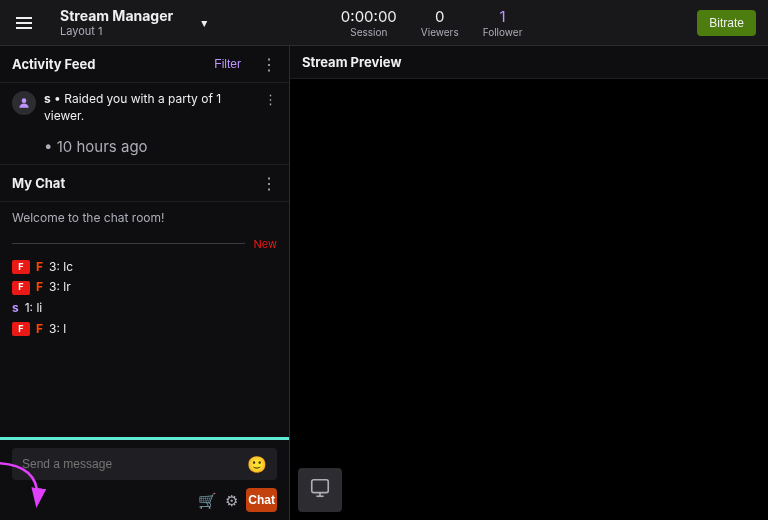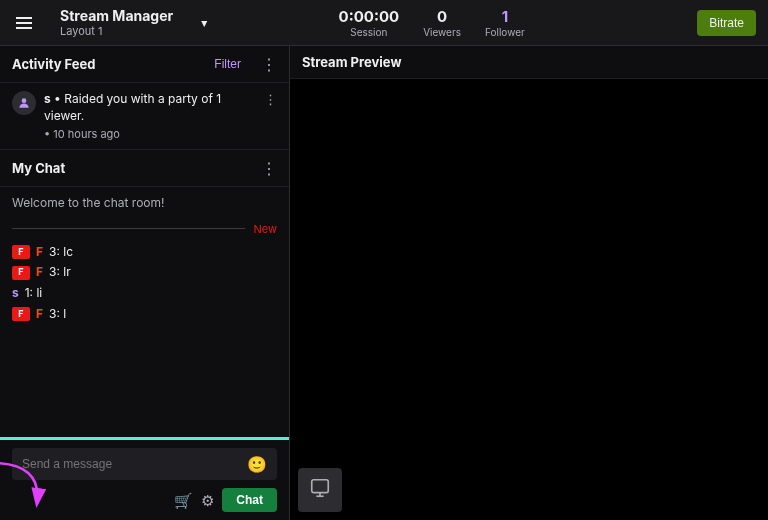--- a/index.html
+++ b/index.html
@@ -67,21 +67,21 @@
       flex: 1;
       justify-content: center;
     }
     .stat-block {
       display: flex;
       flex-direction: column;
       align-items: center;
     }
     .stat-value {
       font-size: 15px;
-      font-weight: 700;
+      font-weight: 400;
       color: #efeff1;
     }
     .stat-label {
       font-size: 10px;
       color: #adadb8;
     }
     .stat-block.highlighted .stat-value {
       color: #bf94ff;
     }
     .nav-right {
@@ -171,23 +171,23 @@
     }
     .activity-text {
       font-size: 12px;
       color: #efeff1;
       line-height: 1.4;
     }
     .activity-text .username {
       font-weight: 700;
     }
     .activity-meta {
-      font-size: 11px;
-      color: #adadb8;
-      margin-top: 2px;
+      font-size: 15px;
+      color: #adadb8;
+      margin-top: 12px;
     }
     .activity-item-dots {
       color: #adadb8;
       cursor: pointer;
     }
 
     
     .chat-section {
       display: flex;
       flex-direction: column;
@@ -296,25 +296,25 @@
       justify-content: flex-end;
       gap: 8px;
       position: relative;
     }
     .toolbar-icon {
       color: #adadb8;
       cursor: pointer;
       font-size: 15px;
     }
     .chat-btn {
-      background: #15803d;
+      background: #c2410c;
       color: white;
       border: none;
       border-radius: 4px;
-      padding: 5px 14px;
+      padding: 5px 2px;
       font-size: 12px;
       font-weight: 700;
       cursor: pointer;
     }
     .arrow-indicator {
       position: absolute;
       left: -30px;
       top: -30px;
       pointer-events: none;
     }

